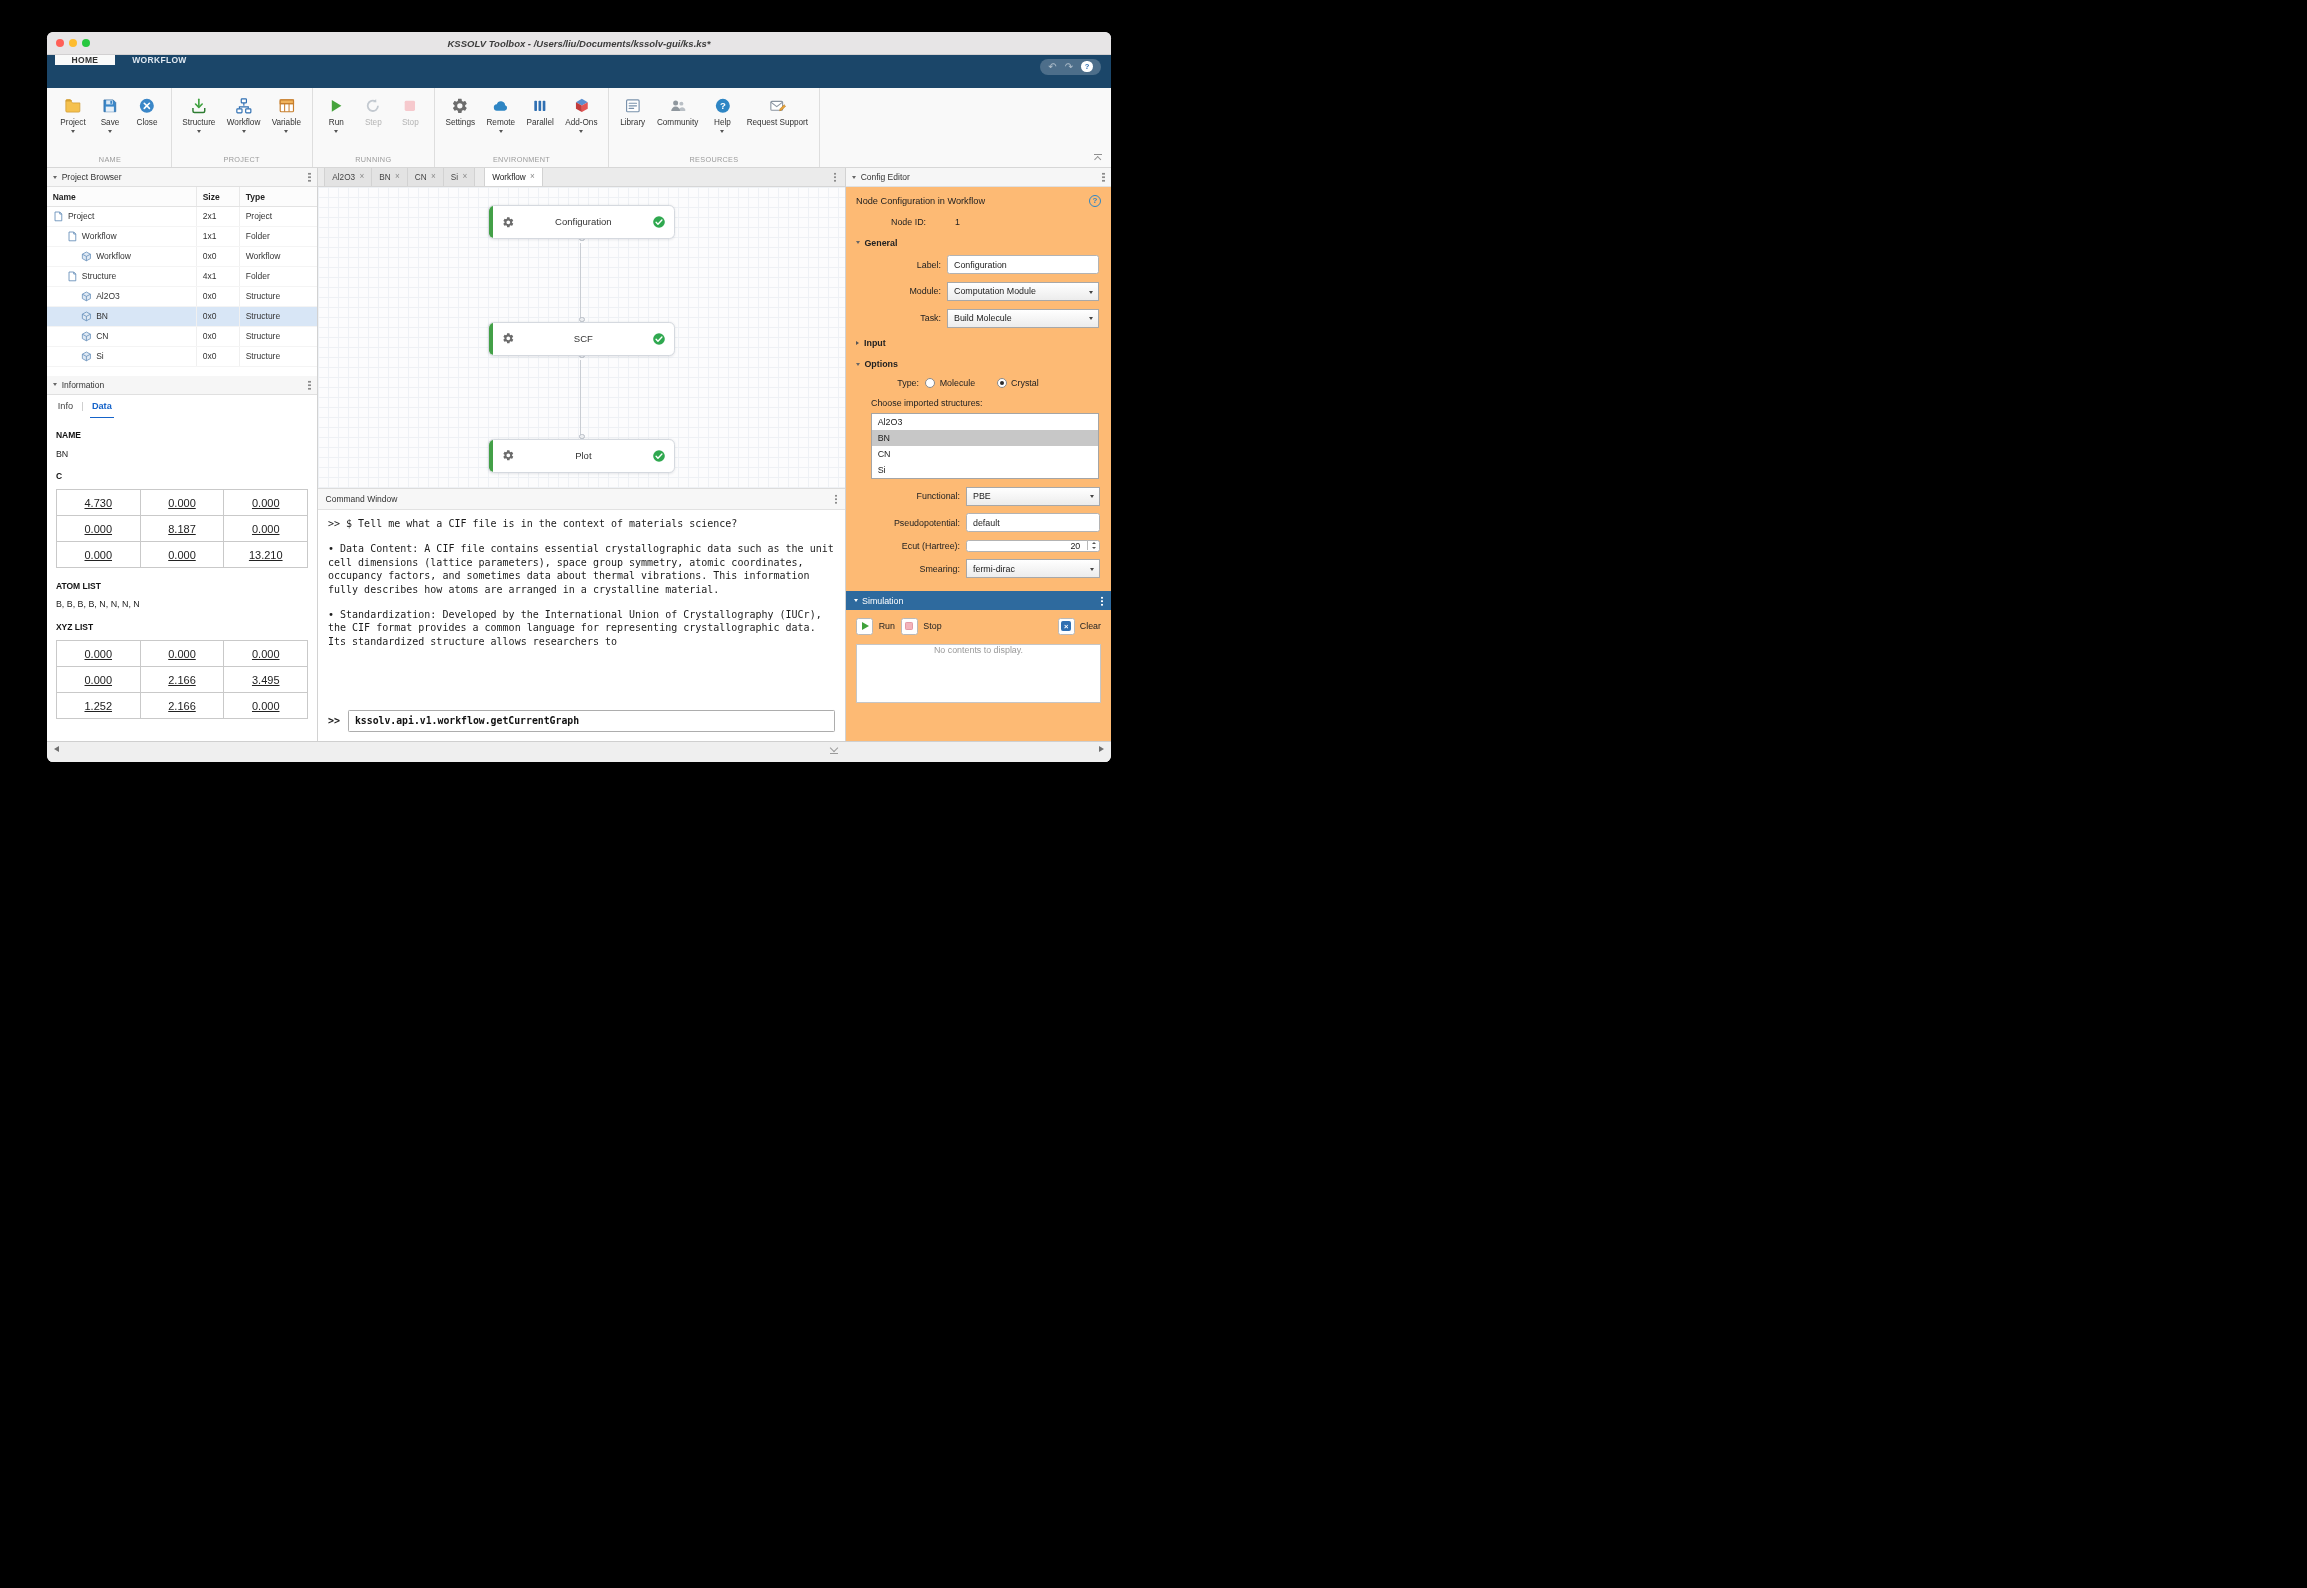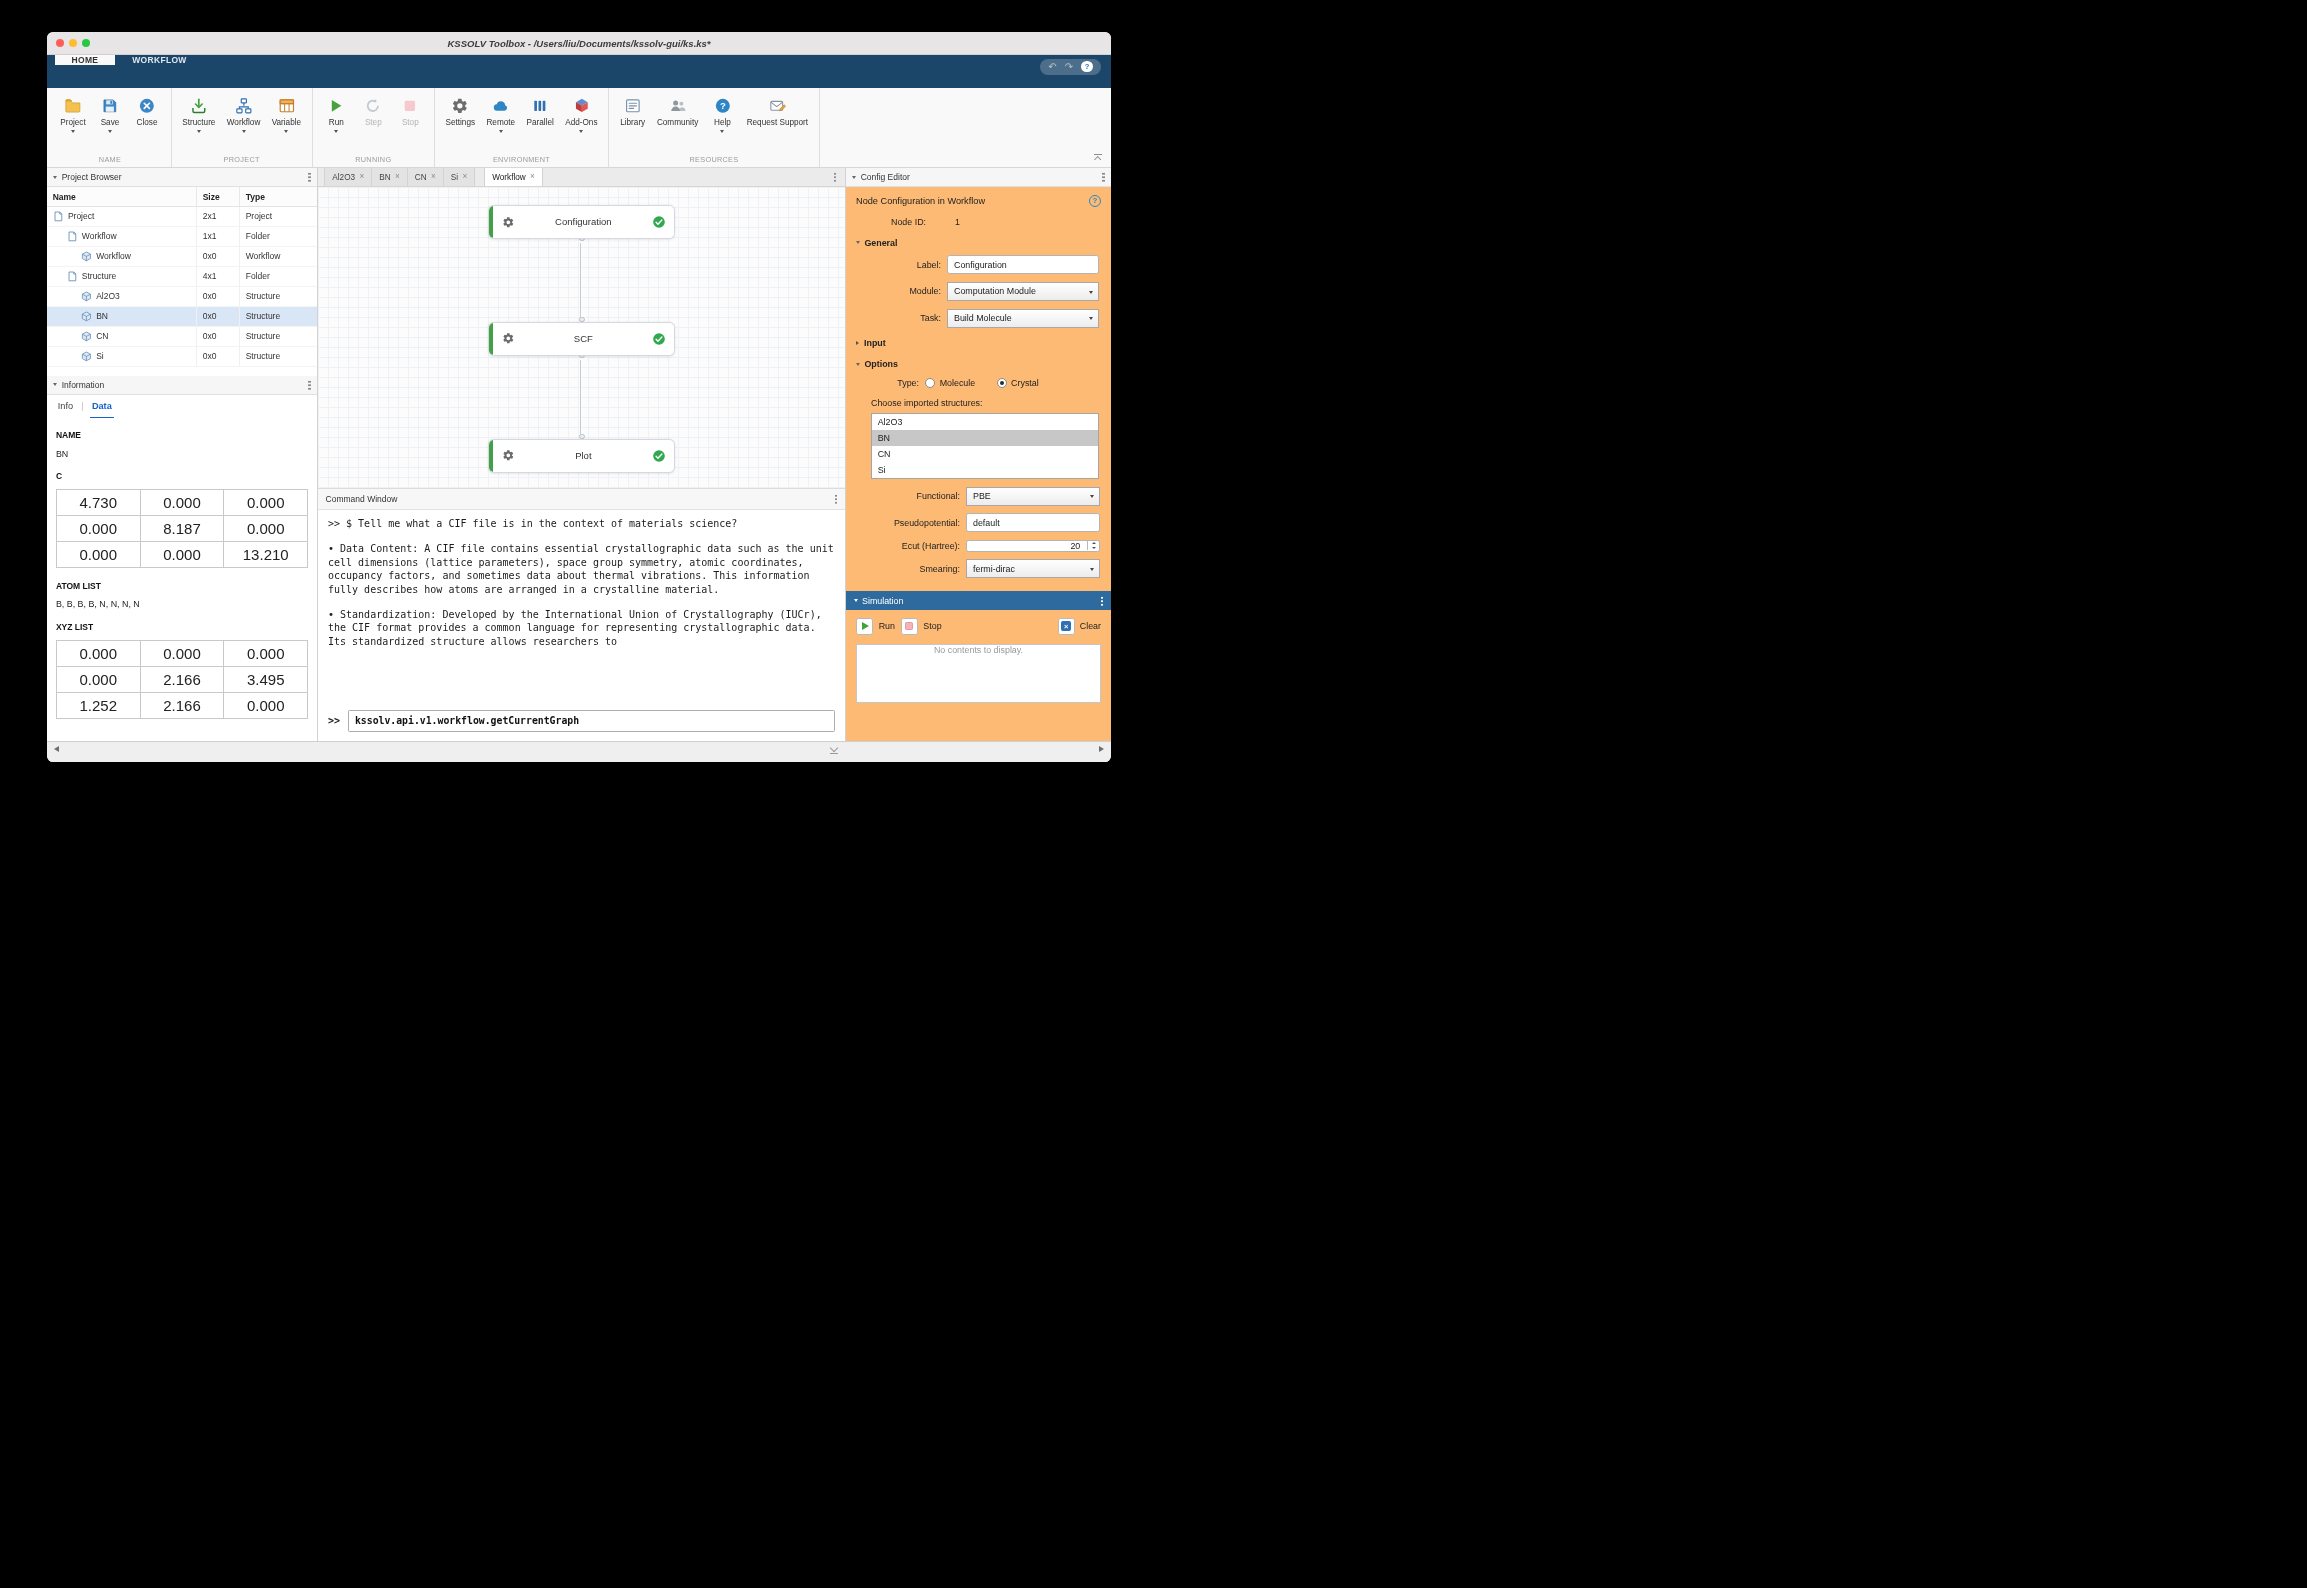--- a/index.html
+++ b/index.html
@@ -85,21 +85,21 @@
   .tree-icon svg { width: 10.8px; height: 10.8px; display: block; }
   .pb-spacer { height: 8.9px; flex: 0 0 auto; }
   .info-tabs { height: 23px; flex: 0 0 auto; display: flex; align-items: stretch; padding-left: 8.9px; gap: 6.3px; }
   .info-tab { display: flex; align-items: center; font-size: 9.2px; color: #444; padding: 0 1.9px; }
   .info-tab.active { color: #1563c9; font-weight: bold; border-bottom: 1.9px solid #1563c9; }
   .info-sep { display: flex; align-items: center; color: #c0c0c0; font-size: 9.2px; }
   .info-content { flex: 1; min-height: 0; overflow: hidden; padding: 0 8.9px; }
   .info-label { font-size: 8.5px; font-weight: bold; color: #111; margin-top: 12.6px; }
   .info-value { font-size: 8.9px; color: #222; margin-top: 8.2px; }
   table.matrix { margin-top: 8.2px; border-collapse: collapse; width: 100%; }
-  table.matrix td { border: 0.6px solid #c9c9c9; height: 26px; text-align: center; font-size: 15px; color: #222; width: 33.33%; }
+  table.matrix td { border: 0.6px solid #c9c9c9; height: 26px; text-align: center; font-size: 11px; color: #222; width: 33.33%; text-decoration: underline; }
   
   .center-panel { flex: 1; min-width: 0; display: flex; flex-direction: column; background: #fff; }
   .doc-tabs { height: 18.3px; flex: 0 0 auto; background: #ebebeb; border-bottom: 0.6px solid #d6d6d6;
     display: flex; align-items: stretch; padding-left: 6.3px; }
   .doc-tab { display: flex; align-items: center; gap: 4.4px; padding: 0 7px; font-size: 8.2px; color: #444;
     background: #e3e3e3; border-right: 0.6px solid #d2d2d2; }
   .doc-tab:first-child { border-left: 0.6px solid #d2d2d2; }
   .doc-tab.active { background: #fff; color: #222; border-left: 0.6px solid #d2d2d2; }
   .doc-gap { width: 8.9px; }
   .close-x { color: #8a8a8a; font-size: 8.2px; line-height: 1; }

